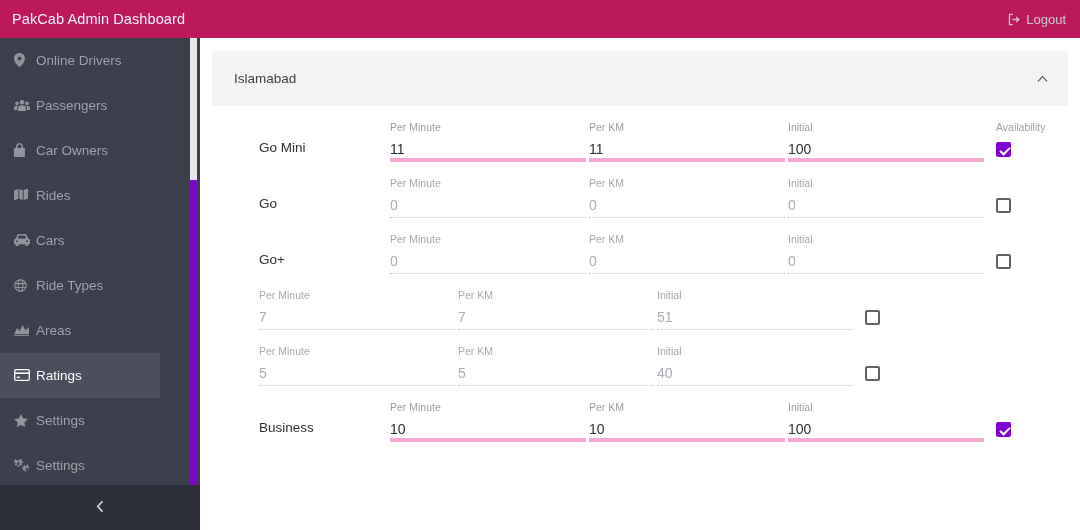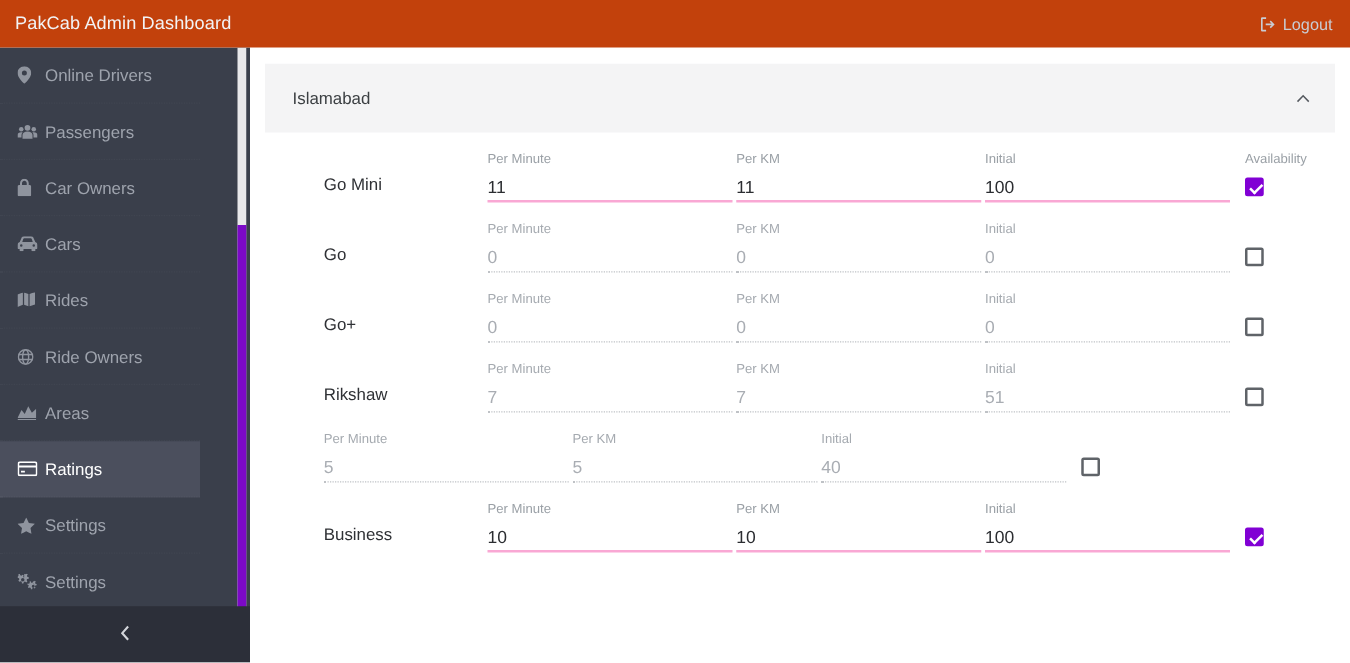--- a/index.html
+++ b/index.html
@@ -10,21 +10,21 @@
     background: #ffffff;
     font-family: "Liberation Sans", sans-serif;
     -webkit-font-smoothing: antialiased;
   }
   #app { position: relative; width: 1080px; height: 530px; }
 
   
   .topbar {
     position: absolute; top: 0; left: 0;
     width: 1080px; height: 38px;
-    background: #c2410c;
+    background: #be185d;
     display: flex; align-items: center;
     justify-content: space-between;
     z-index: 6;
   }
   .brand {
     color: #f2f3f5;
     font-size: 14.5px;
     padding-left: 12px;
     letter-spacing: .1px;
     white-space: nowrap;
@@ -142,21 +142,21 @@
     font-size: 10.5px;
     color: #9aa0a6;
     line-height: 14px;
     padding-bottom: 2px;
   }
   .field .finput {
     font-size: 14px;
     color: #2b2d31;
     height: 26px;
     line-height: 26px;
-    border-bottom: 2px solid #f9a8d4;
+    border-bottom: 4px solid #f9a8d4;
     cursor: text;
   }
   .prow.disabled .finput {
     color: #a9adb3;
     border-bottom: 1px dotted #bfc2c6;
   }
   .prow.disabled .flabel { color: #a5aab0; }
 
   .availcol {
     width: 80px; flex: 0 0 80px;
@@ -251,43 +251,43 @@
         <div class="nav-item">
           <span class="ico">
             <svg width="11" height="14" viewBox="0 0 11 14" fill="currentColor">
               <path d="M5.5 0C3.6 0 2 1.6 2 3.5V5H1.2C.5 5 0 5.6 0 6.2v6.5C0 13.4.5 14 1.2 14h8.6c.7 0 1.2-.6 1.2-1.3V6.2C11 5.6 10.5 5 9.8 5H9V3.5C9 1.6 7.4 0 5.5 0zm0 1.6c1 0 1.9.9 1.9 1.9V5H3.6V3.5c0-1 .9-1.9 1.9-1.9z"></path>
             </svg>
           </span>
           <span>Car Owners</span>
         </div>
         <div class="nav-item">
           <span class="ico">
+            <svg width="14" height="13" viewBox="0 0 14 13" fill="currentColor">
+              <path d="M0 1.5v10l4.3-1.7V0L0 1.5zM5.3 0v9.8L8.7 11V1.2L5.3 0zM9.7 1.2V11L14 9.5v-10L9.7 1.2z"></path>
+            </svg>
+          </span>
+          <span>Rides</span>
+        </div>
+        <div class="nav-item">
+          <span class="ico">
             <svg width="16" height="12" viewBox="0 0 16 12" fill="currentColor">
               <path d="M14.2 4.6 13 1.7C12.7.7 11.8 0 10.8 0H5.2C4.2 0 3.3.7 3 1.7L1.8 4.6C.8 4.9 0 5.8 0 7v2.3c0 .5.4.9.9.9h.8v.9c0 .5.4.9.9.9h1.3c.5 0 .9-.4.9-.9v-.9h6.4v.9c0 .5.4.9.9.9h1.3c.5 0 .9-.4.9-.9v-.9h.8c.5 0 .9-.4.9-.9V7c0-1.2-.8-2.1-1.8-2.4zM4.6 2.2c.1-.4.4-.6.8-.6h5.2c.4 0 .7.2.8.6l.8 2.3H3.8l.8-2.3zM3 8.3a1 1 0 1 1 0-2 1 1 0 0 1 0 2zm10 0a1 1 0 1 1 0-2 1 1 0 0 1 0 2z"></path>
             </svg>
           </span>
           <span>Cars</span>
-        </div>
-        <div class="nav-item">
-          <span class="ico">
-            <svg width="14" height="13" viewBox="0 0 14 13" fill="currentColor">
-              <path d="M0 1.5v10l4.3-1.7V0L0 1.5zM5.3 0v9.8L8.7 11V1.2L5.3 0zM9.7 1.2V11L14 9.5v-10L9.7 1.2z"></path>
-            </svg>
-          </span>
-          <span>Rides</span>
         </div>
         <div class="nav-item">
           <span class="ico">
             <svg width="13" height="13" viewBox="0 0 14 14" fill="none" stroke="currentColor" stroke-width="1.2">
               <circle cx="7" cy="7" r="6.2"></circle>
               <ellipse cx="7" cy="7" rx="2.6" ry="6.2"></ellipse>
               <path d="M1 5h12M1 9.2h12"></path>
             </svg>
           </span>
-          <span>Ride Owners</span>
+          <span>Ride Types</span>
         </div>
         <div class="nav-item">
           <span class="ico">
             <svg width="15" height="12" viewBox="0 0 15 12" fill="currentColor">
               <path d="M0 10.3 3.2 4l2.6 3.2L8.6 1l2.9 5.2L15 3v7.3H0z"></path>
               <path d="M0 11.2h15v.8H0z"></path>
             </svg>
           </span>
           <span>Areas</span>
         </div>
@@ -394,21 +394,20 @@
             <div class="field">
               <div class="flabel">Initial</div>
               <div class="finput">0</div>
             </div>
             <div class="availcol">
               <div class="flabel"></div>
               <div class="cbox"></div>
             </div>
           </div>
           <div class="prow disabled">
-            <div class="pname">Rikshaw</div>
             <div class="field">
               <div class="flabel">Per Minute</div>
               <div class="finput">7</div>
             </div>
             <div class="field">
               <div class="flabel">Per KM</div>
               <div class="finput">7</div>
             </div>
             <div class="field">
               <div class="flabel">Initial</div>

